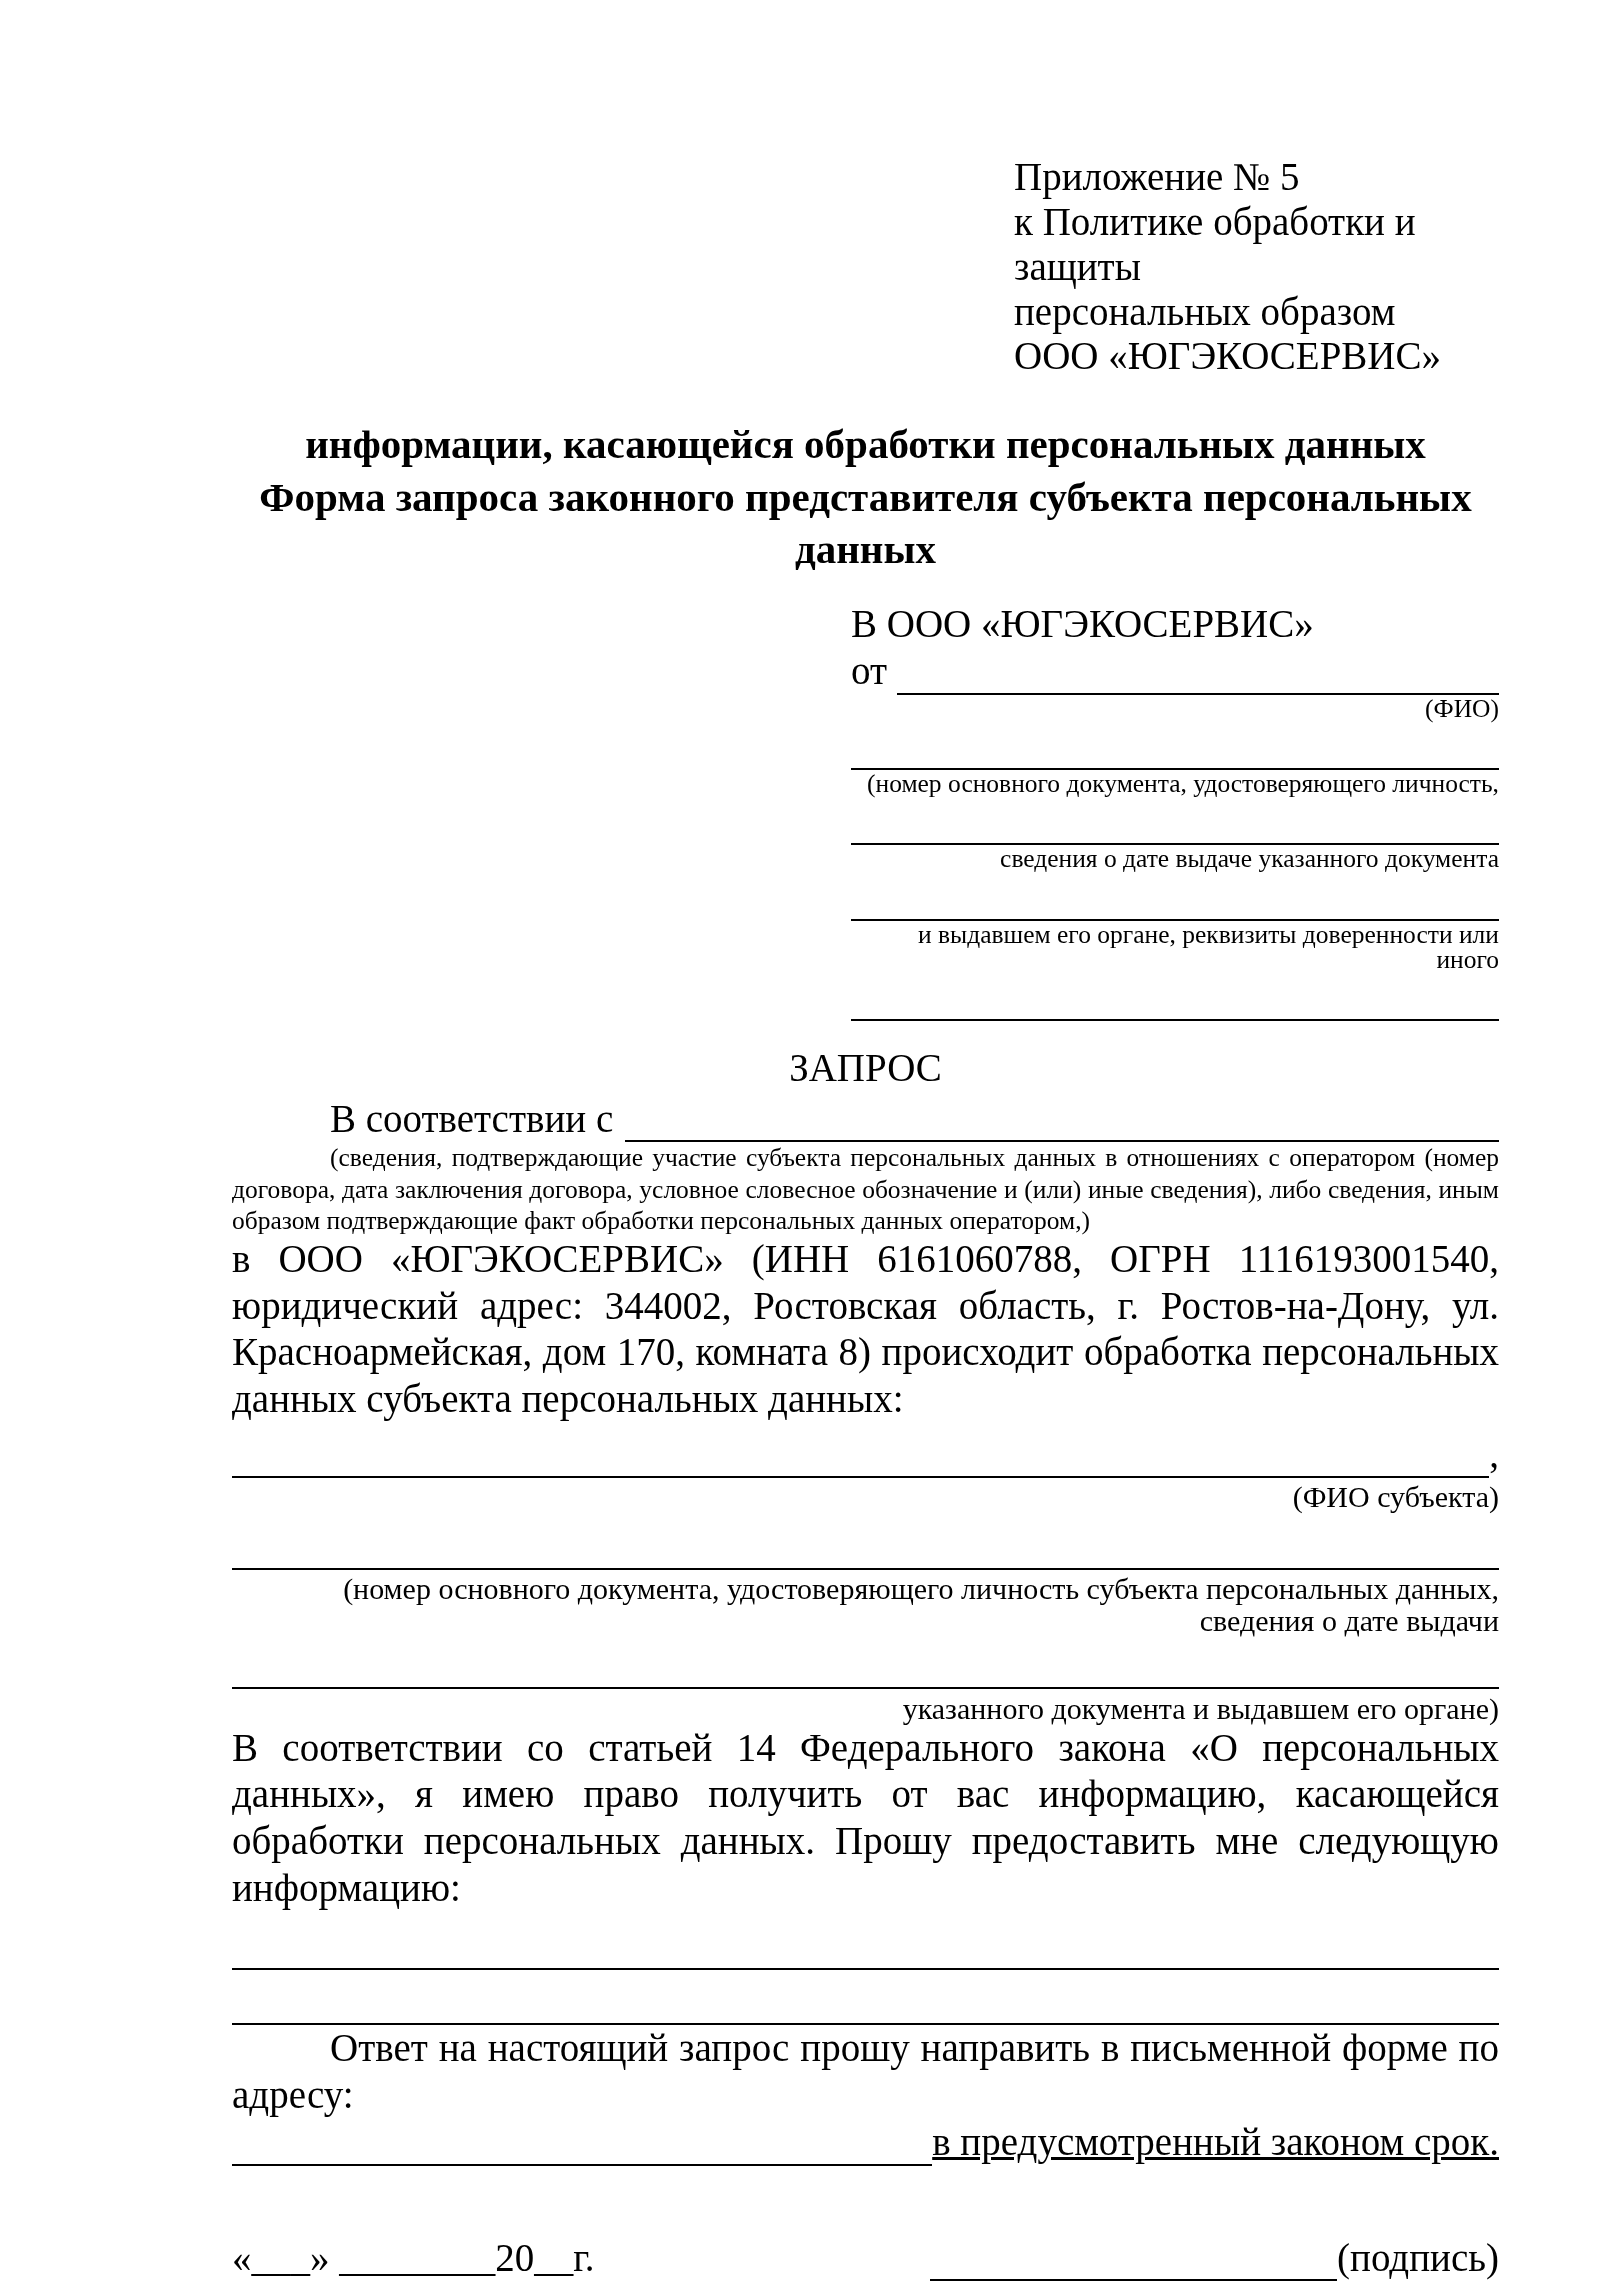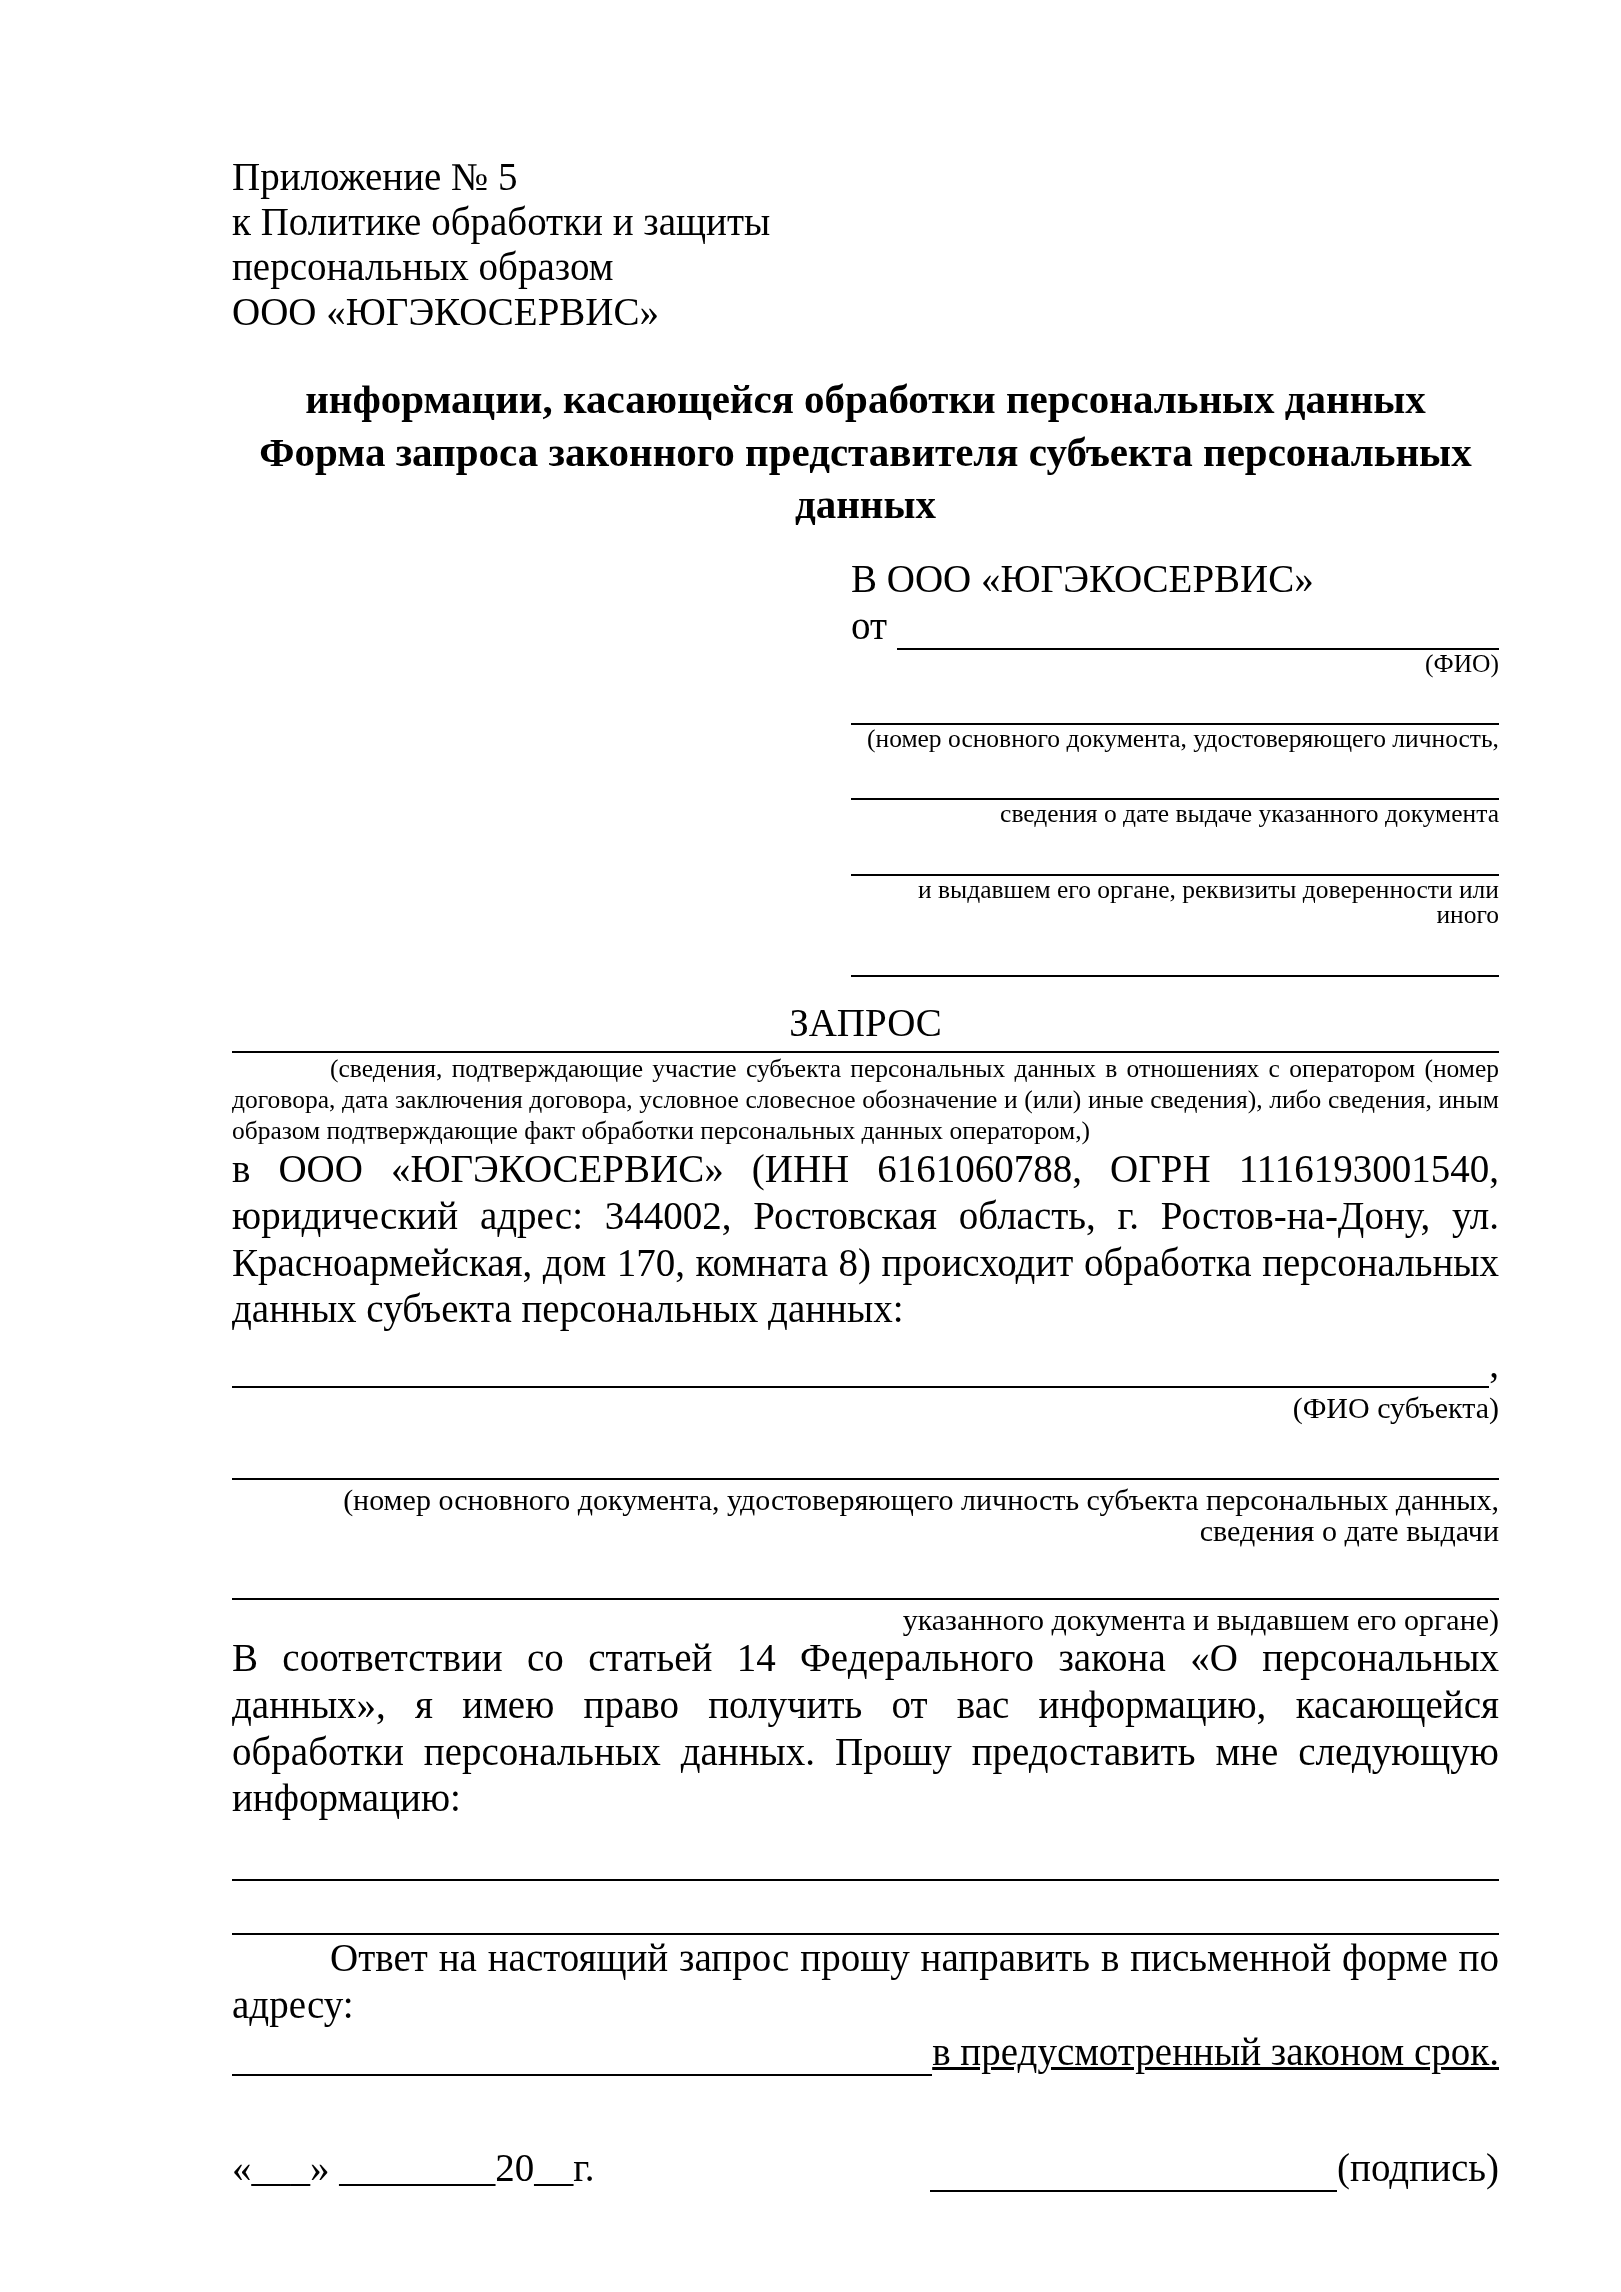--- a/index.html
+++ b/index.html
@@ -10,21 +10,21 @@
     margin: 0 auto;
     background: #ffffff;
     box-sizing: border-box;
     padding: 155px 122px 0 232px;
     font-family: "Liberation Serif", "DejaVu Serif", serif;
     font-size: 39px;
     line-height: 1.2;
     color: #000;
   }
   
-  .applicant { line-height: 1.15; }
+  .applicant { margin-left: 782px; line-height: 1.15; }
   
   .doc-title {
     margin-top: 39px;
     text-align: center;
     font-weight: bold;
     font-size: 41px;
     line-height: 1.28;
   }
   
   .addressee { margin-left: 619px; margin-top: 25.5px; }
@@ -103,20 +103,21 @@
 
     <div class="fill-row"></div>
     <div class="cap">и выдавшем его органе, реквизиты доверенности или иного</div>
 
     <div class="fill-row"></div>
   </div>
 
   <div class="zapros-head">ЗАПРОС</div>
 
   <div class="intro-row">
+    <span class="lbl">В соответствии с</span>
     <span class="fill"></span>
   </div>
 
   <div class="note">(сведения, подтверждающие участие субъекта персональных данных в отношениях с оператором (номер договора, дата заключения договора, условное словесное обозначение и (или) иные сведения), либо сведения, иным образом подтверждающие факт обработки персональных данных оператором,)</div>
 
   <div class="para">в ООО «ЮГЭКОСЕРВИС» (ИНН 6161060788, ОГРН 1116193001540, юридический адрес: 344002, Ростовская область, г. Ростов-на-Дону, ул. Красноармейская, дом 170, комната 8) происходит обработка персональных данных субъекта персональных данных:</div>
 
   <div class="subject-line-row">
     <span class="fill"></span>
     <span class="comma">,</span>

